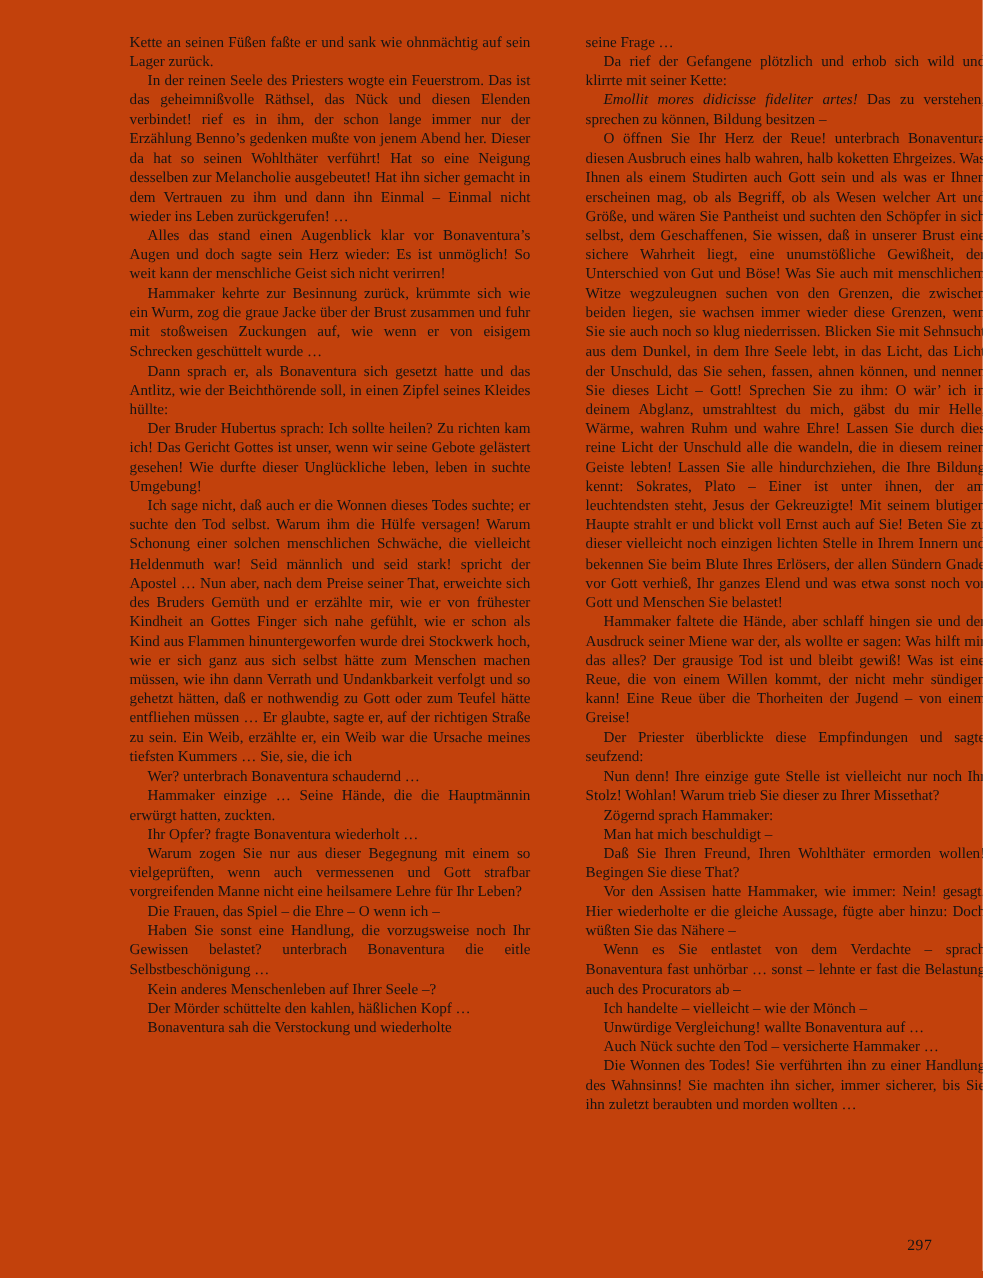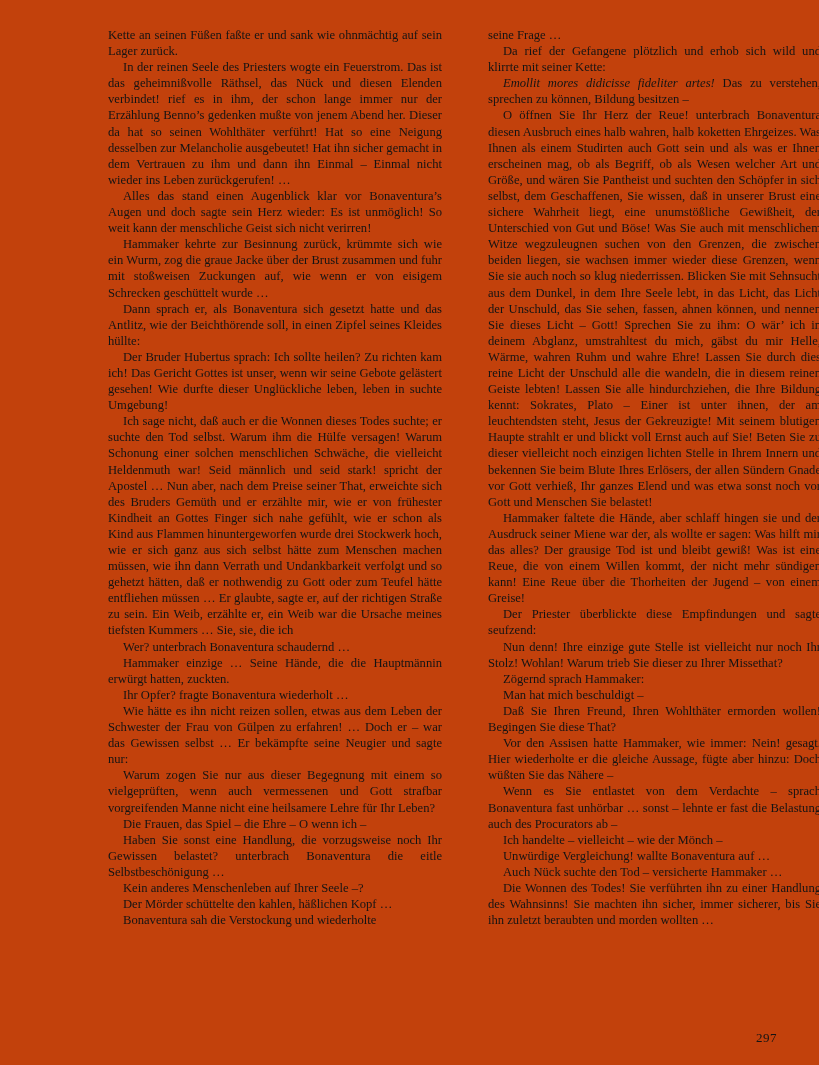--- a/index.html
+++ b/index.html
@@ -53,21 +53,20 @@
       <p class="para"><span>Kette an seinen Füßen faßte er und sank wie ohnmächtig auf sein Lager zurück.</span></p>
       <p class="para indent"><span>In der reinen Seele des Priesters wogte ein Feuerstrom. Das ist das geheimnißvolle Räthsel, das Nück und diesen Elenden verbindet! rief es in ihm, der schon lange immer nur der Erzählung Benno’s gedenken mußte von jenem Abend her. Dieser da hat so seinen Wohlthäter verführt! Hat so eine Neigung desselben zur Melancholie ausgebeutet! Hat ihn sicher gemacht in dem Vertrauen zu ihm und dann ihn Einmal – Einmal nicht wieder ins Leben zurückgerufen! …</span></p>
       <p class="para indent"><span>Alles das stand einen Augenblick klar vor Bonaventura’s Augen und doch sagte sein Herz wieder: Es ist unmöglich! So weit kann der menschliche Geist sich nicht verirren!</span></p>
       <p class="para indent"><span>Hammaker kehrte zur Besinnung zurück, krümmte sich wie ein Wurm, zog die graue Jacke über der Brust zusammen und fuhr mit stoßweisen Zuckungen auf, wie wenn er von eisigem Schrecken geschüttelt wurde …</span></p>
       <p class="para indent"><span>Dann sprach er, als Bonaventura sich gesetzt hatte und das Antlitz, wie der Beichthörende soll, in einen Zipfel seines Kleides hüllte:</span></p>
       <p class="para indent"><span>Der Bruder Hubertus sprach: Ich sollte heilen? Zu richten kam ich! Das Gericht Gottes ist unser, wenn wir seine Gebote gelästert gesehen! Wie durfte dieser Unglückliche leben, leben in suchte Umgebung!</span></p>
       <p class="para indent"><span>Ich sage nicht, daß auch er die Wonnen dieses Todes suchte; er suchte den Tod selbst. Warum ihm die Hülfe versagen! Warum Schonung einer solchen menschlichen Schwäche, die vielleicht Heldenmuth war! Seid männlich und seid stark! spricht der Apostel … Nun aber, nach dem Preise seiner That, erweichte sich des Bruders Gemüth und er erzählte mir, wie er von frühester Kindheit an Gottes Finger sich nahe gefühlt, wie er schon als Kind aus Flammen hinuntergeworfen wurde drei Stockwerk hoch, wie er sich ganz aus sich selbst hätte zum Menschen machen müssen, wie ihn dann Verrath und Undankbarkeit verfolgt und so gehetzt hätten, daß er nothwendig zu Gott oder zum Teufel hätte entfliehen müssen … Er glaubte, sagte er, auf der richtigen Straße zu sein. Ein Weib, erzählte er, ein Weib war die Ursache meines tiefsten Kummers … Sie, sie, die ich</span></p>
       <p class="para indent"><span>Wer? unterbrach Bonaventura schaudernd …</span></p>
       <p class="para indent"><span>Hammaker einzige … Seine Hände, die die Hauptmännin erwürgt hatten, zuckten.</span></p>
       <p class="para indent"><span>Ihr Opfer? fragte Bonaventura wiederholt …</span></p>
-      <p class="para indent"><span>Wie hätte es ihn nicht reizen sollen, etwas aus dem Leben der Schwester der Frau von Gülpen zu erfahren! … Doch er – war das Gewissen selbst … Er bekämpfte seine Neugier und sagte nur:</span></p>
       <p class="para indent"><span>Warum zogen Sie nur aus dieser Begegnung mit einem so vielgeprüften, wenn auch vermessenen und Gott strafbar vorgreifenden Manne nicht eine heilsamere Lehre für Ihr Leben?</span></p>
       <p class="para indent"><span>Die Frauen, das Spiel – die Ehre – O wenn ich –</span></p>
       <p class="para indent"><span>Haben Sie sonst eine Handlung, die vorzugsweise noch Ihr Gewissen belastet? unterbrach Bonaventura die eitle Selbstbeschönigung …</span></p>
       <p class="para indent"><span>Kein anderes Menschenleben auf Ihrer Seele –?</span></p>
       <p class="para indent"><span>Der Mörder schüttelte den kahlen, häßlichen Kopf …</span></p>
       <p class="para indent"><span>Bonaventura sah die Verstockung und wiederholte</span></p>
     </div>
   <div class="text-column col-right">
       <p class="para"><span>seine Frage …</span></p>
       <p class="para indent"><span>Da rief der Gefangene plötzlich und erhob sich wild und klirrte mit seiner Kette:</span></p>

